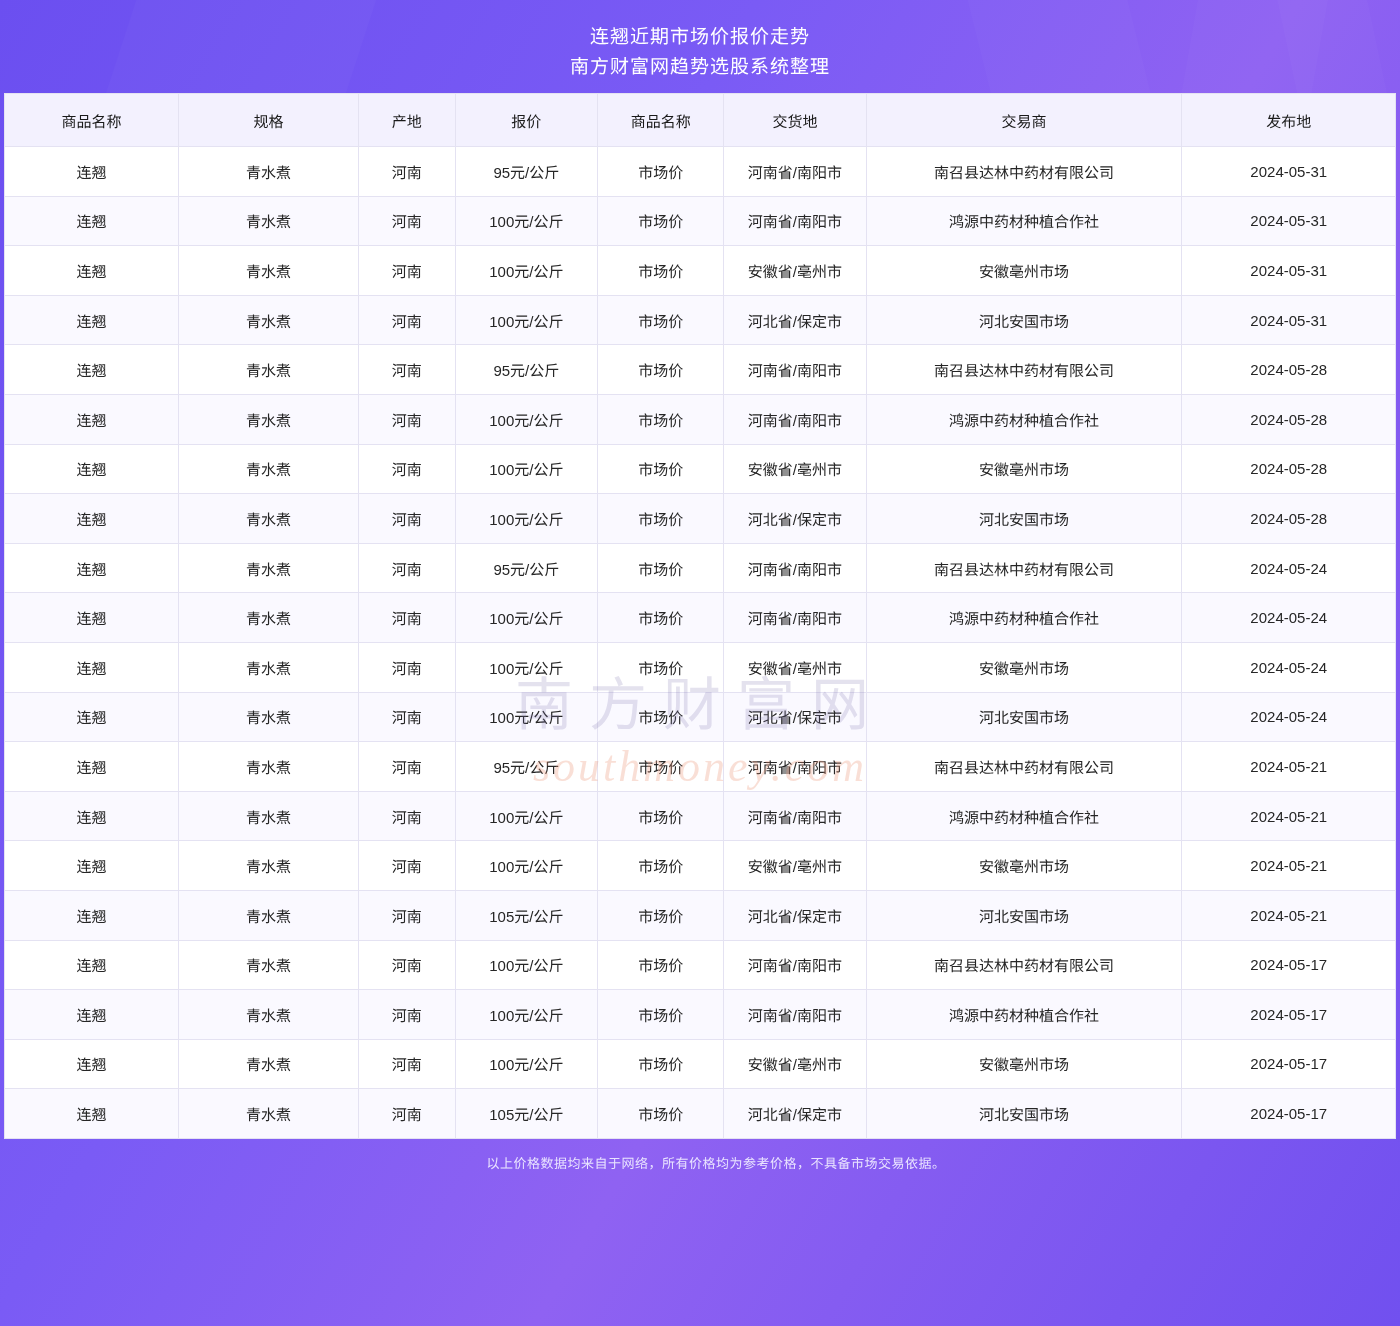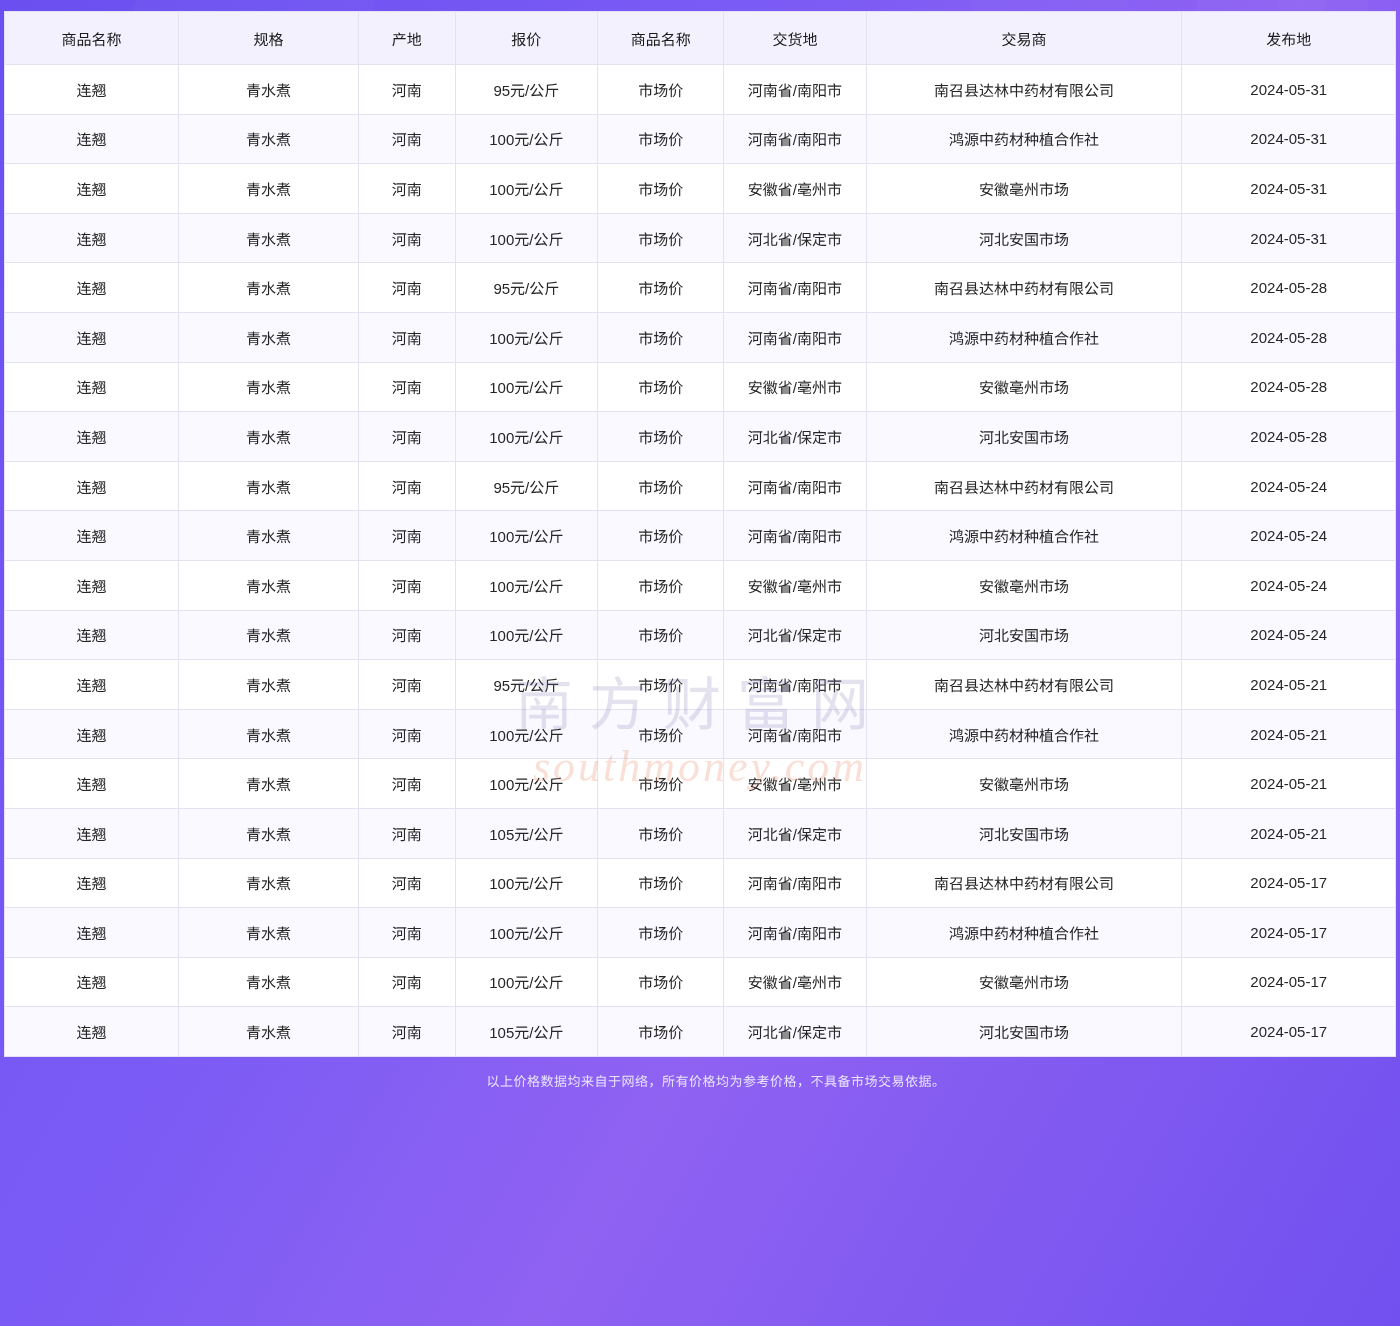--- a/index.html
+++ b/index.html
@@ -155,20 +155,24 @@
 </head>
 <body>
 
 <div class="page">
 
   <div class="deco deco-1"></div>
   <div class="deco deco-2"></div>
   <div class="deco deco-3"></div>
   <div class="deco deco-4"></div>
 
+  <div class="header">
+    <div class="title-main">连翘近期市场价报价走势</div>
+    <div class="title-sub">南方财富网趋势选股系统整理</div>
+  </div>
 
   <div class="table-wrap">
     <table class="price-table">
       <colgroup>
         <col class="c0">
           <col class="c1">
           <col class="c2">
           <col class="c3">
         <col class="c4">
           <col class="c5">

